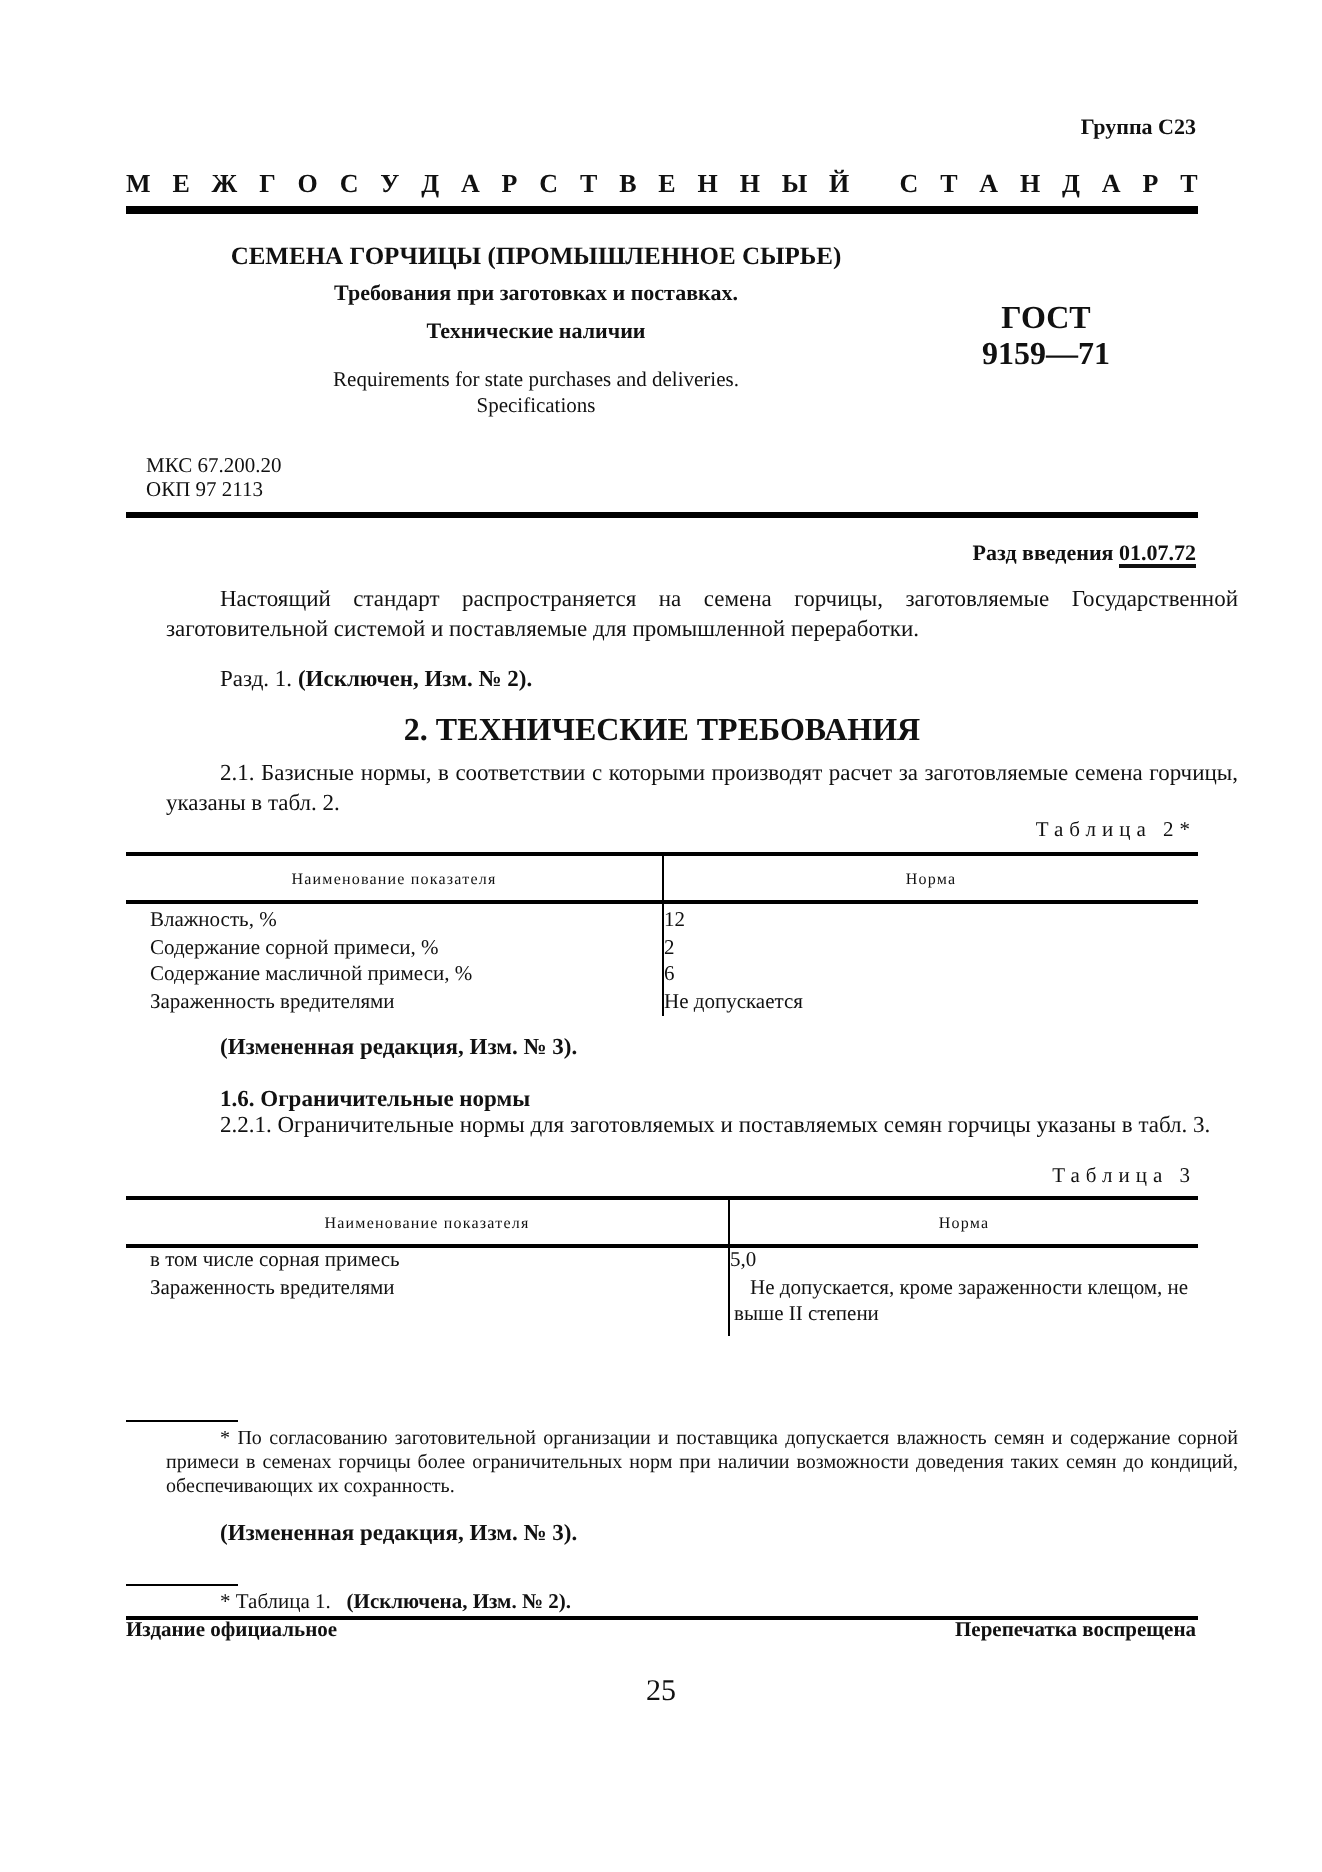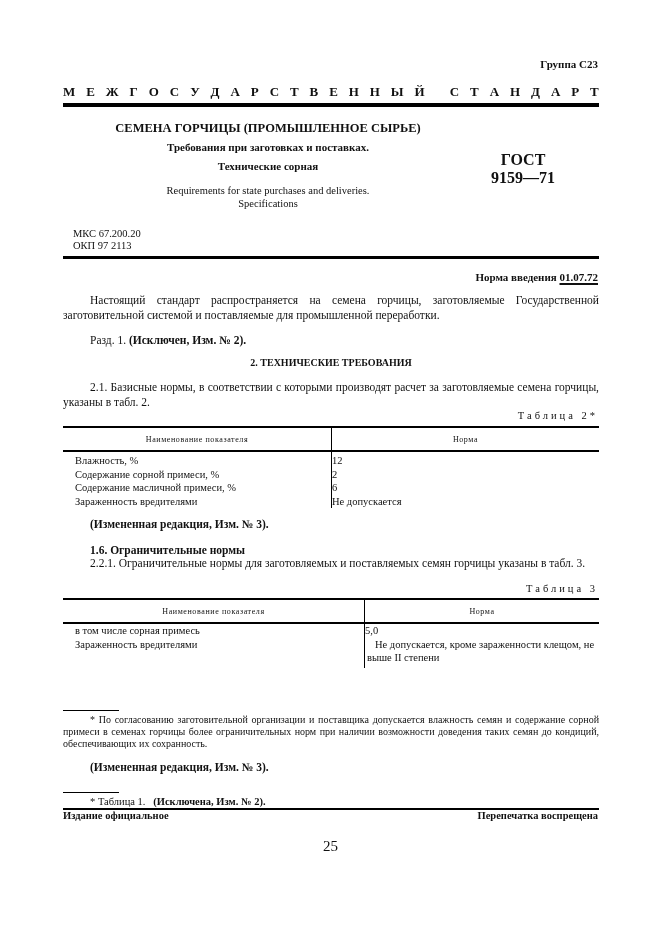--- a/index.html
+++ b/index.html
@@ -16,22 +16,22 @@
   .t1 { top: 121px; font-size: 12.5px; font-weight: bold; }
   .t2 { top: 141px; font-size: 11px; font-weight: bold; }
   .t3 { top: 160px; font-size: 11px; font-weight: bold; }
   .en { top: 185px; font-size: 10.5px; line-height: 12.5px; }
   .gost { left: 488px; top: 151px; width: 70px; text-align: center;
           font-size: 16px; font-weight: bold; line-height: 18px; }
   .codes { left: 73px; top: 228px; font-size: 10.5px; line-height: 11.5px; }
   .date { right: 63px; top: 271px; font-size: 11px; font-weight: bold; }
   .date .val { text-decoration: underline; text-decoration-thickness: 2px; text-underline-offset: 2px; }
   .para { left: 63px; width: 536px; font-size: 11.5px; line-height: 15px; text-align: justify; }
-  .indent { text-indent: 27px; }
-  .h2 { left: 63px; width: 536px; text-align: center; top: 357px; font-size: 10px; font-weight: bold; }
+  .indent { text-indent: 27px; margin-left: 20px; }
+  .h2 { left: 63px; width: 536px; text-align: center; top: 357px; font-size: 16px; font-weight: bold; }
   .tcap { right: 63px; font-size: 10.5px; letter-spacing: 3px; }
   table.std { position: absolute; left: 63px; width: 536px; border-collapse: collapse;
               font-size: 10.5px; }
   table.std th { font-weight: normal; font-size: 8px; letter-spacing: 0.6px; height: 22px;
                  border-top: 2.5px solid #000; border-bottom: 2.5px solid #000; text-align: center; padding: 0; }
   table.std td { padding: 0; height: 13.5px; line-height: 13.5px; vertical-align: top; }
   table.std .c1 { padding-left: 12px; text-align: left; }
   table.std .c2 { border-left: 1.5px solid #000; }
   .fn-rule { left: 63px; width: 56px; height: 1px; background: #000; }
   .fn { left: 63px; width: 536px; font-size: 10px; line-height: 12px; text-align: justify; }
@@ -70,38 +70,38 @@
     <span>Н</span>
     <span>Д</span>
     <span>А</span>
     <span>Р</span>
     <span>Т</span>
   </div>
 <div class="abs rule-thick" style="top:103px;"></div>
 
 <div class="abs title-block t1">СЕМЕНА ГОРЧИЦЫ (ПРОМЫШЛЕННОЕ СЫРЬЕ)</div>
 <div class="abs title-block t2">Требования при заготовках и поставках.</div>
-<div class="abs title-block t3">Технические сорная</div>
+<div class="abs title-block t3">Технические наличии</div>
 <div class="abs title-block en">
   <div>Requirements for state purchases and deliveries.</div>
   <div>Specifications</div>
 </div>
 <div class="abs gost">
   <div>ГОСТ</div>
   <div>9159—71</div>
 </div>
 
 <div class="abs codes">
   <div>МКС 67.200.20</div>
   <div>ОКП 97 2113</div>
 </div>
 <div class="abs rule-thick" style="top:256px; height:3px;"></div>
 
 <div class="abs date">
-  <span>Норма введения</span>
+  <span>Разд введения</span>
   <span class="val">01.07.72</span>
 </div>
 
 <div class="abs para indent" style="top:293px;">Настоящий стандарт распространяется на семена горчицы, заготовляемые Государственной заготовительной системой и поставляемые для промышленной переработки.</div>
 
 <div class="abs para indent" style="top:333px;">
   <span>Разд. 1.</span>
   <span class="bold">(Исключен, Изм. № 2).</span>
 </div>
 

